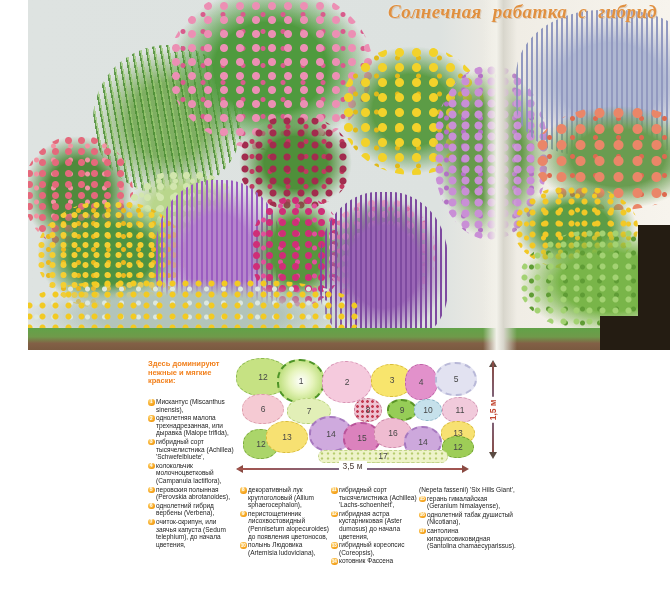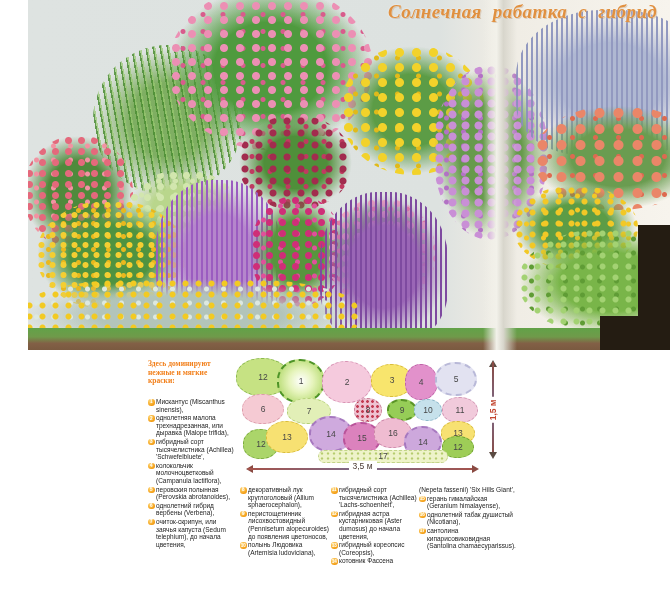--- a/index.html
+++ b/index.html
@@ -26,21 +26,21 @@
   .gutter{position:absolute;background:linear-gradient(90deg,rgba(230,230,225,0),#f2f1ea 40%,#d8d6cc 60%,rgba(240,238,230,0));}
   .darkphoto{position:absolute;background:#241c12;}
 
   .title{position:absolute;left:388px;top:1px;white-space:nowrap;
     font-family:"Liberation Serif",serif;font-style:italic;font-weight:bold;
     font-size:19px;color:#e09040;word-spacing:6px;letter-spacing:.4px;
     text-shadow:0 0 2px rgba(255,255,255,.8),1px 1px 0 rgba(140,80,20,.25);}
 
   
   .intro{position:absolute;left:148px;top:360px;width:86px;
-    font-size:7.5px;line-height:8.6px;font-weight:bold;color:#f2801c;font-family:Liberation Serif, serif;}
+    font-size:7.5px;line-height:8.6px;font-weight:bold;color:#f2801c;}
   .lcol{position:absolute;font-size:6.5px;line-height:7.6px;color:#1c1c1c;}
   .li{position:relative;padding-left:8px;margin-bottom:1px;}
   .li.nonum{padding-left:0;}
   .num{position:absolute;left:0;top:1px;width:6.5px;height:6.5px;border-radius:50%;
     background:radial-gradient(circle at 35% 30%,#ffd977,#f39c12 70%,#e18708);
     color:#fff;font-size:4.6px;font-weight:bold;display:flex;align-items:center;justify-content:center;}
 
   
   .blob{position:absolute;border:1.5px dashed;border-radius:48% 52% 50% 46%;
     display:flex;align-items:center;justify-content:center;box-sizing:border-box;}
@@ -48,21 +48,21 @@
   .blob.spiky{border-width:2px;}
   .blob.grass{background:radial-gradient(circle,#ffffff 0%,#e6f4bc 40%,#c2e184 72%,#9ccb56 100%) !important;
     border-width:2.5px;}
   .blob.dotted{background-image:radial-gradient(#c23b52 1px,transparent 1.7px) !important;
     background-size:5px 5px !important;background-color:#eec3d2 !important;}
   .blob.strip{border-radius:7px;
     background-image:radial-gradient(#b6cc6e 1px,transparent 1.6px) !important;
     background-size:6px 5px !important;background-color:#eef3c9 !important;}
 
   
-  .harrow{position:absolute;left:246px;top:463px;width:233px;height:11px;}
+  .harrow{position:absolute;left:236px;top:463px;width:233px;height:11px;}
   .harrow .line{position:absolute;left:2px;right:2px;top:5px;height:1.5px;
     background:linear-gradient(90deg,#a5524a,#7a6a8a,#a5524a);}
   .harrow .ah{position:absolute;top:1.5px;width:0;height:0;border-top:4.5px solid transparent;border-bottom:4.5px solid transparent;}
   .harrow .ah.left{left:0;border-right:7px solid #8a4a42;}
   .harrow .ah.right{right:0;border-left:7px solid #8a4a42;}
   .harrow .lab{position:absolute;left:50%;top:-2px;transform:translateX(-50%);
     background:#fff;padding:0 4px;font-size:8.5px;color:#4a3a33;}
   .varrow{position:absolute;left:486px;top:360px;width:13px;height:99px;}
   .varrow .line{position:absolute;top:2px;bottom:2px;left:6px;width:1.5px;
     background:linear-gradient(180deg,#8a4a42,#7a6a8a,#8a4a42);}

